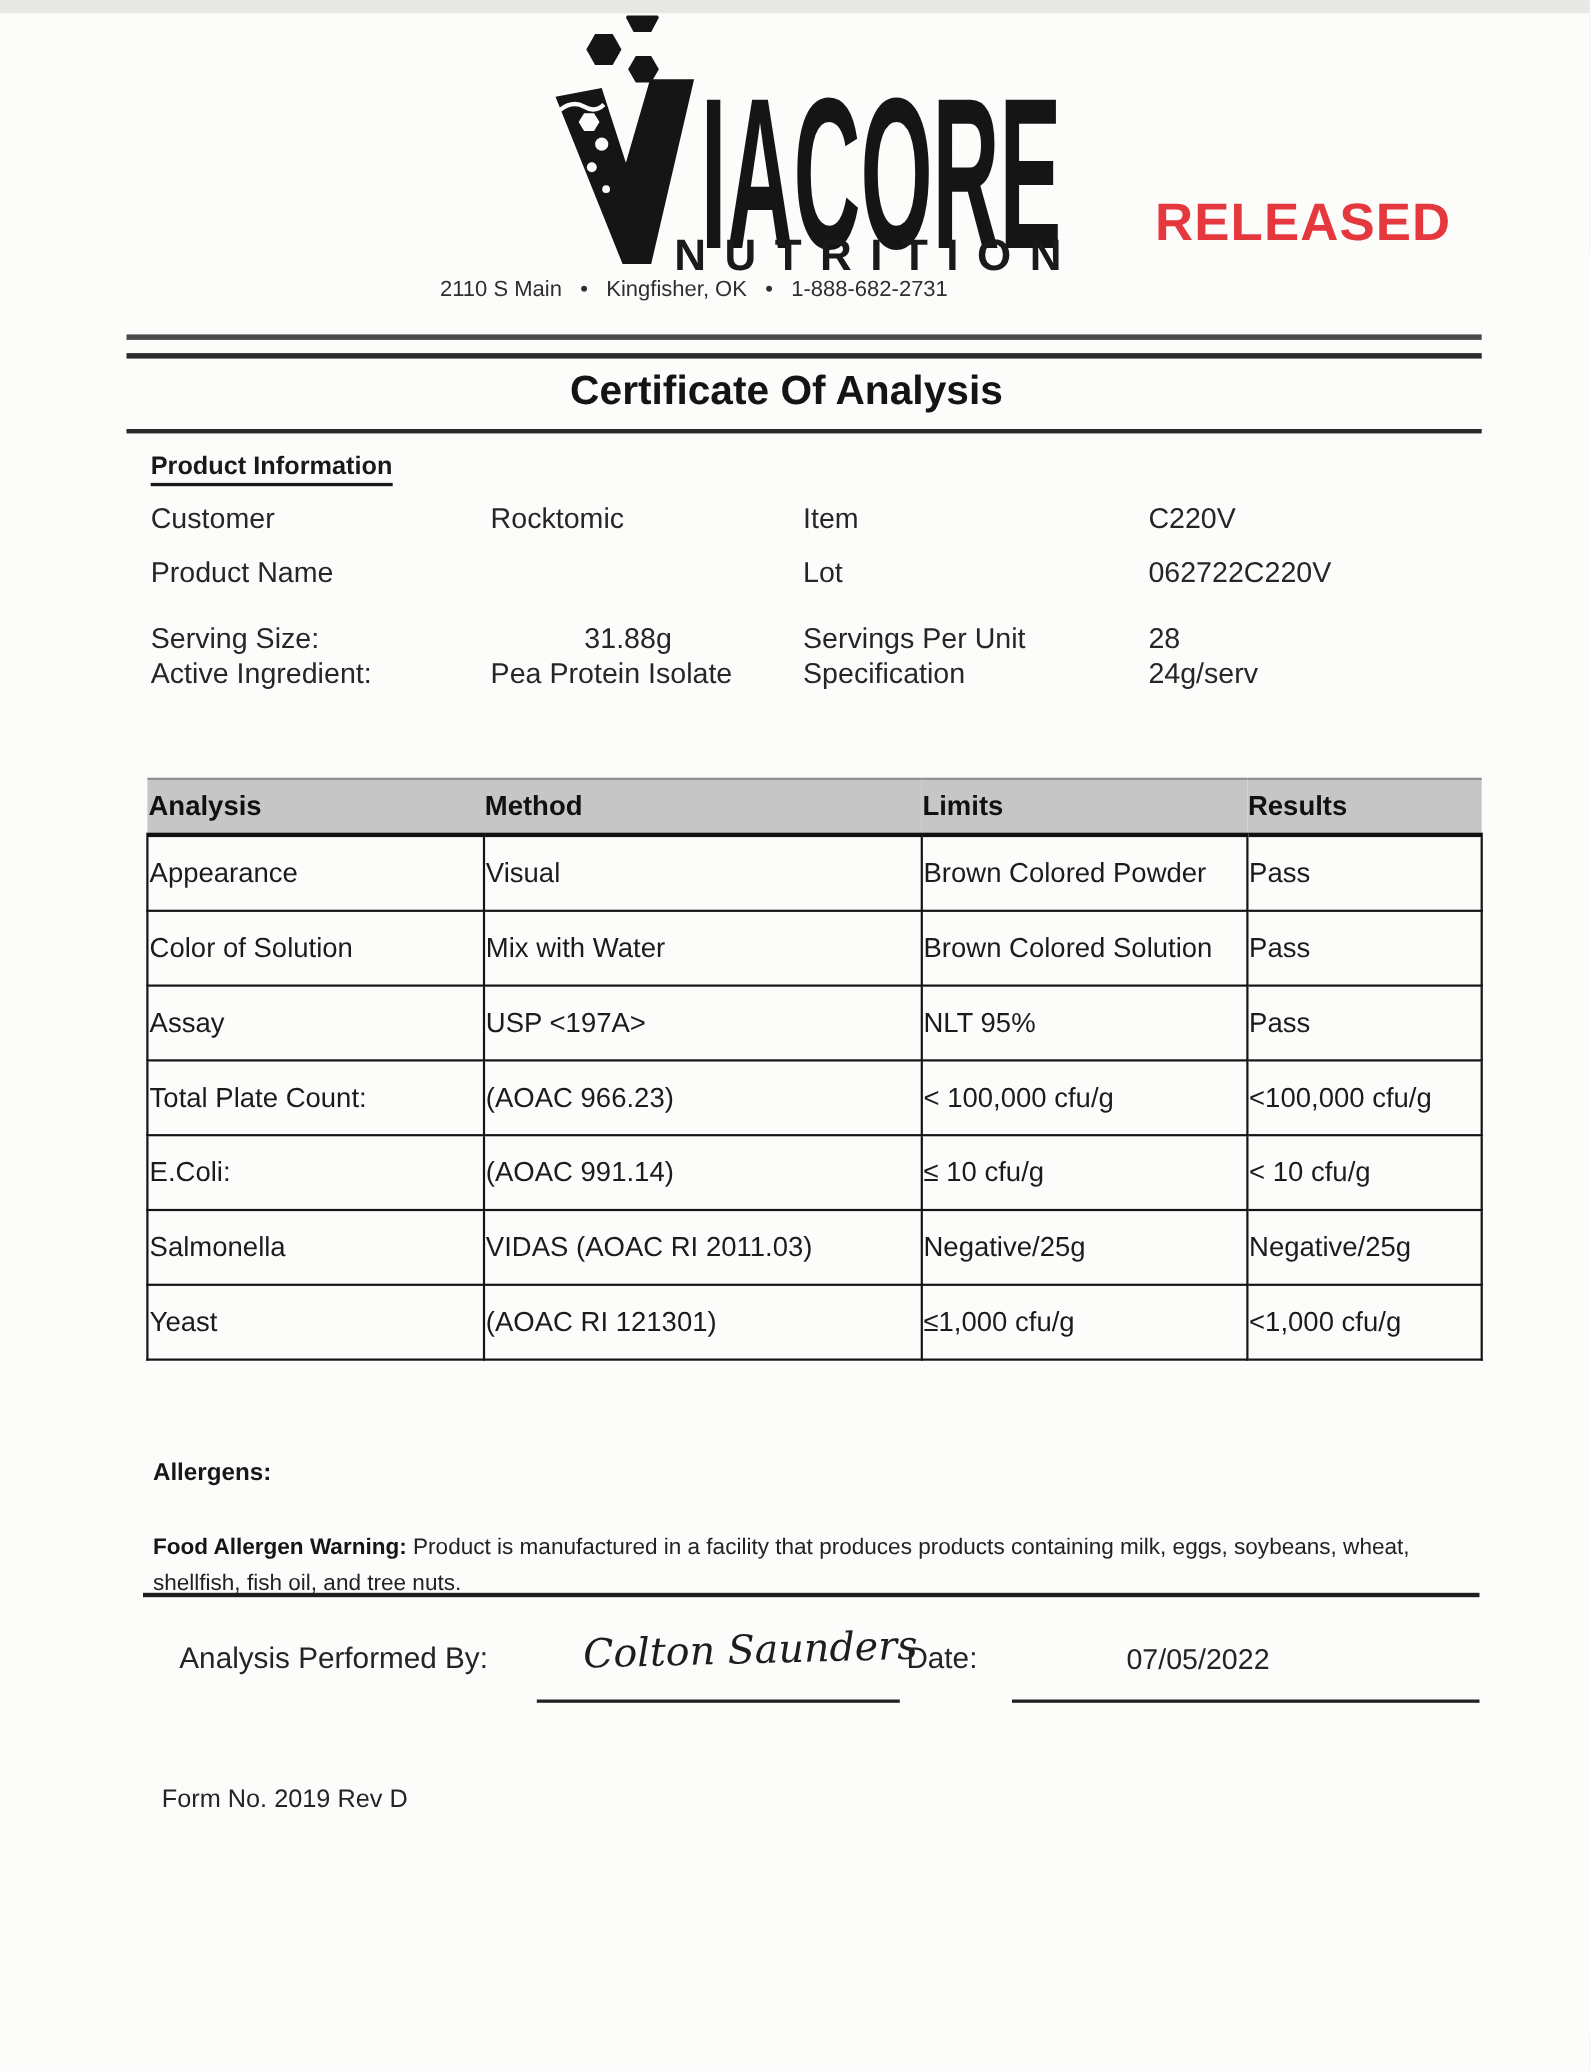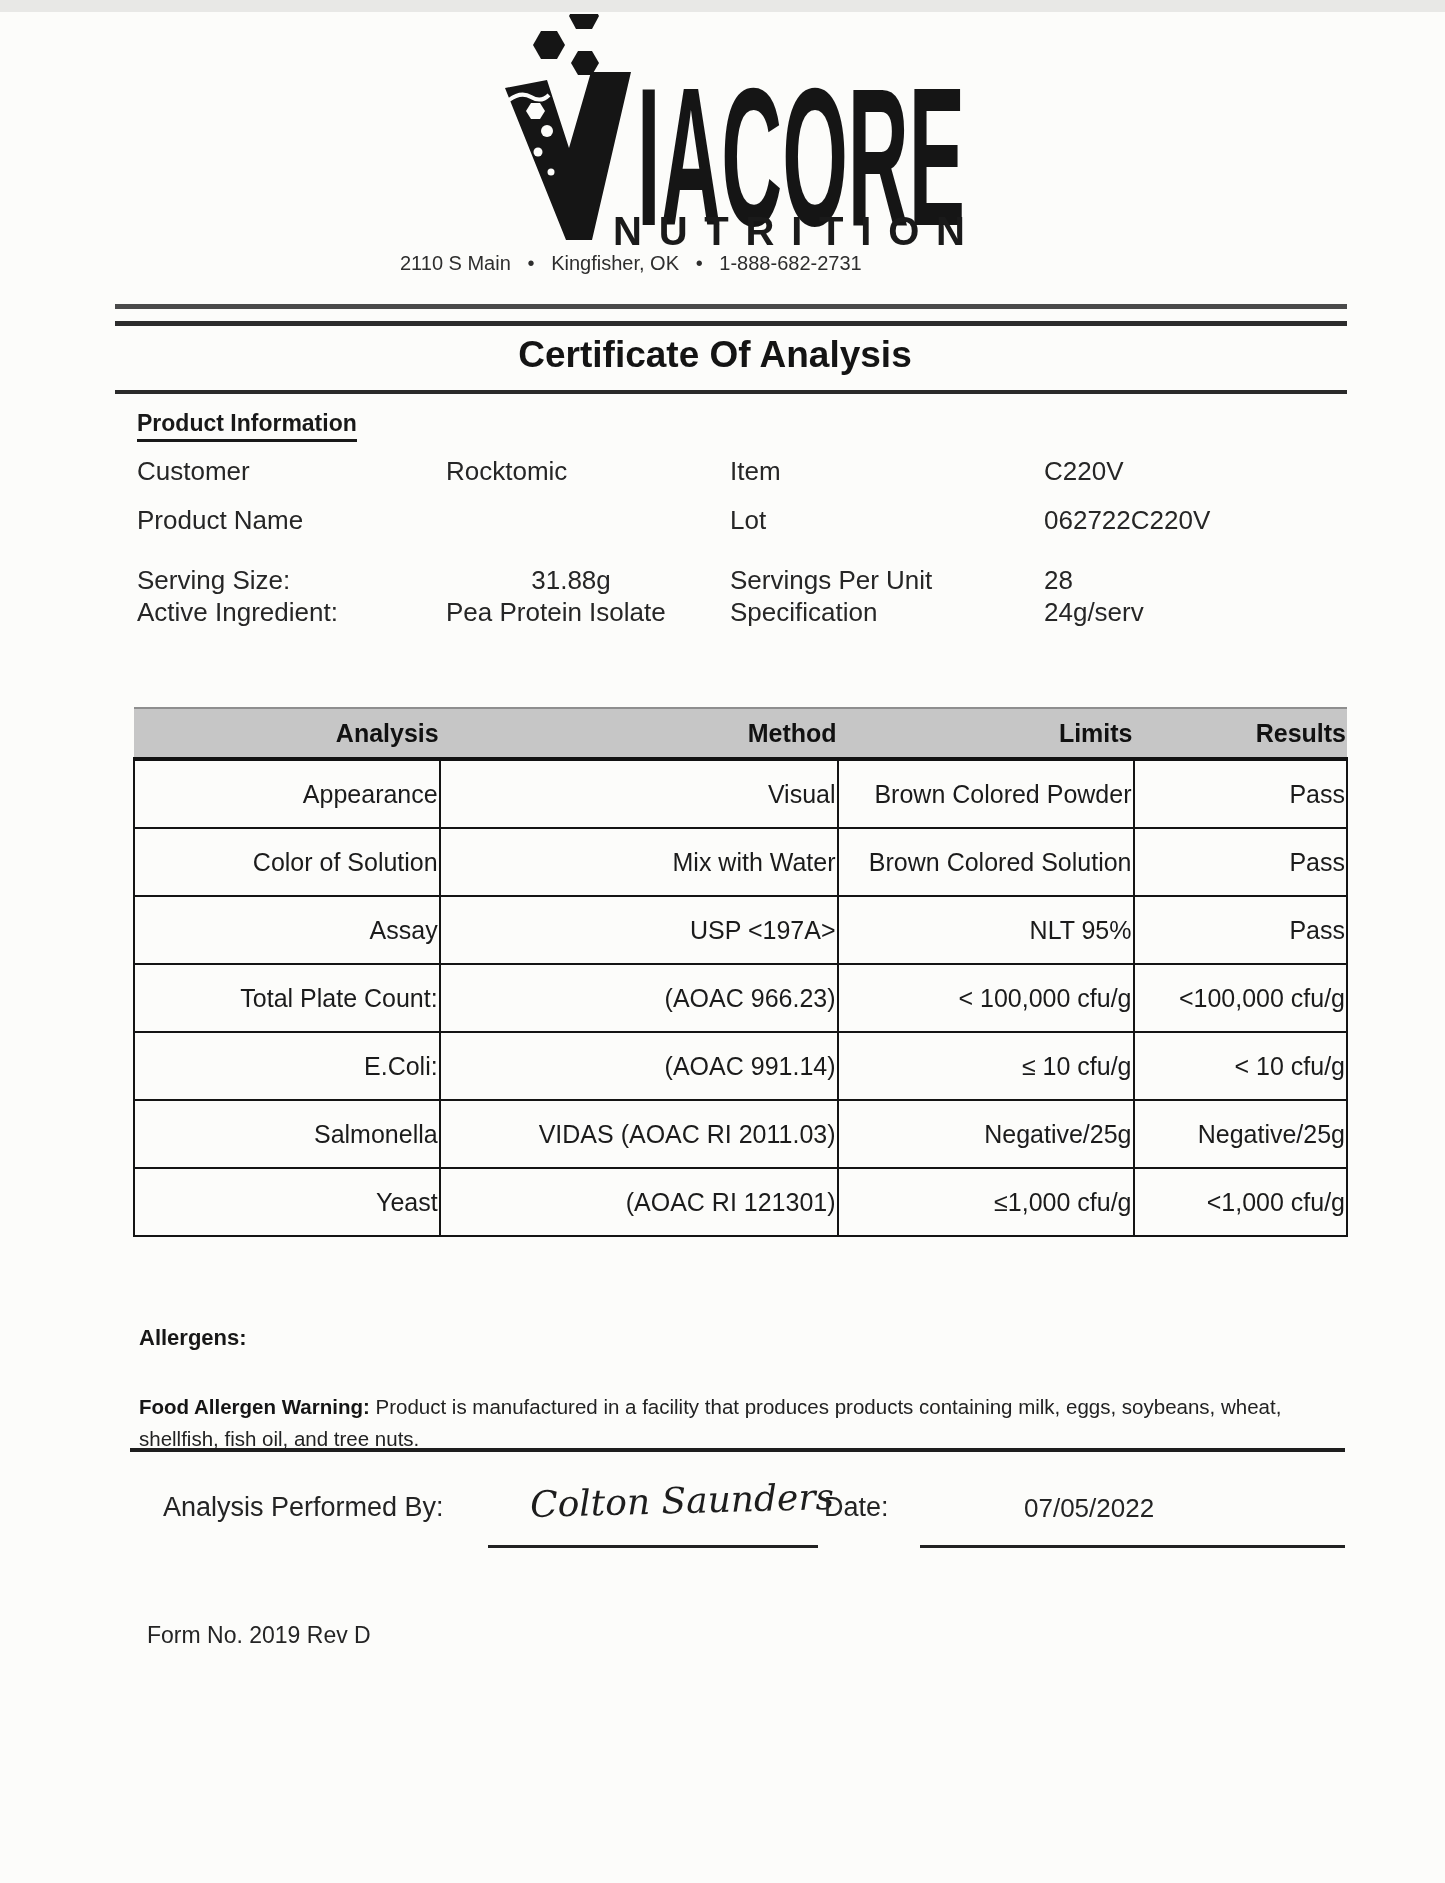--- a/index.html
+++ b/index.html
@@ -45,21 +45,21 @@
     border-bottom:3px solid #191919; padding-bottom:2px;
   }
   .pi { position:absolute; font-size:26px; color:#262626; line-height:1.25; }
   .c1 { left:137px; } .c2 { left:446px; width:250px; } .c3 { left:730px; } .c4 { left:1044px; }
   .r1 { top:443px; } .r2 { top:492px; } .r3 { top:552px;text-align:center; } .r4 { top:584px; }
 
   
   .coa-table {
     position:absolute; left:133px; top:695px; width:1215px;
     border-collapse:collapse; table-layout:fixed;
-    font-size:25px; color:#1b1b1b; text-align:right;
+    font-size:25px; color:#1b1b1b; text-align:left;
   }
   .coa-table thead th {
     background:#c6c6c6; height:46px;
     font-size:25px; font-weight:bold; color:#111;
     border:none; border-top:2px solid #8e8e8e; border-bottom:4px solid #111;
   }
   .coa-table tbody td {
     border:2.5px solid #141414;
     height:64px; white-space:nowrap; overflow:hidden;
   }
@@ -105,20 +105,21 @@
       <path d="M14,86 Q26,77 36,83 Q46,89 54,81" stroke="#fcfcfa" stroke-width="4" fill="none"></path>
       <polygon fill="#fcfcfa" points="31,97 36,89 45,89 50,97 45,105 36,105"></polygon>
       <circle fill="#fcfcfa" cx="52" cy="117" r="6"></circle>
       <circle fill="#fcfcfa" cx="43" cy="138" r="4.5"></circle>
       <circle fill="#fcfcfa" cx="56" cy="158" r="3.5"></circle>
     </g>
     <text x="142" y="211" font-family="'Liberation Sans',sans-serif" font-size="196" font-weight="bold" fill="#151515" textLength="328" lengthAdjust="spacingAndGlyphs">IACORE</text>
     <text x="118" y="231" font-family="'Liberation Sans',sans-serif" font-size="40" font-weight="bold" fill="#1a1a1a" textLength="352" lengthAdjust="spacing">NUTRITION</text>
   </svg>
 
+  <div class="released" style="color: rgb(229, 56, 62);">RELEASED</div>
 
   <div class="address">2110 S Main   •   Kingfisher, OK   •   1-888-682-2731</div>
 
   <div class="rule r-dbl1"></div>
   <div class="rule r-dbl2"></div>
 
   <div class="coa-title">Certificate Of Analysis</div>
   <div class="rule r-title"></div>
 
   <div class="pi-head">Product Information</div>

